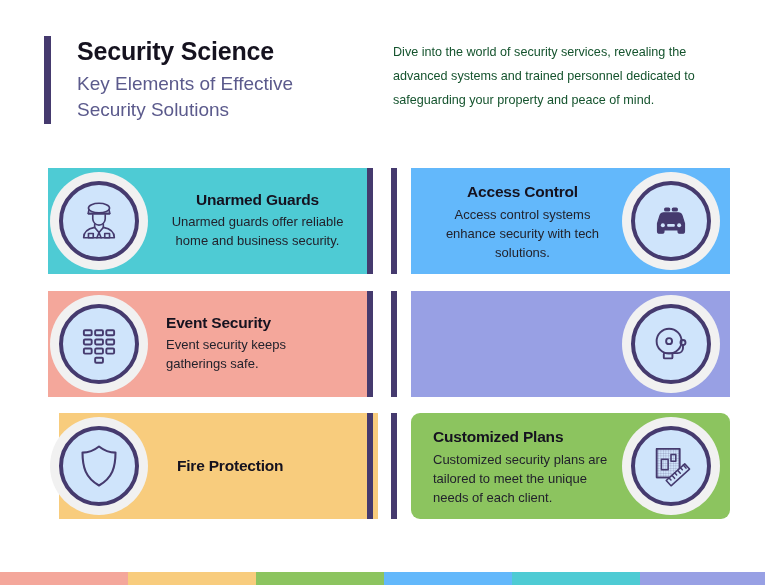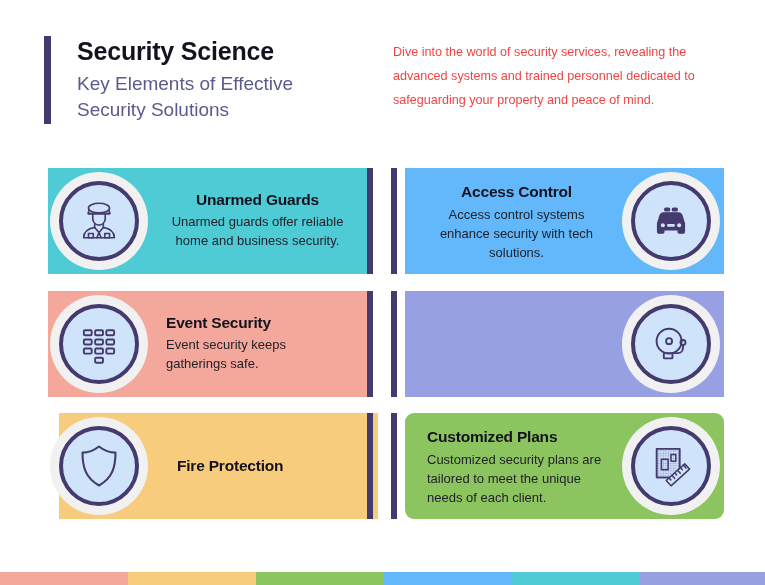--- a/index.html
+++ b/index.html
@@ -51,21 +51,21 @@
     color: #5b5a8c;
     line-height: 1.38;
     margin-top: 5px;
     max-width: 280px;
   }
   #intro-paragraph {
     position: absolute;
     left: 393px; top: 40px;
     width: 332px;
     font-size: 12.6px;
-    color: #ef4444;
+    color: #14532d;
     line-height: 1.92;
   }
 
   
   #cards-grid {
     position: absolute;
     left: 0; top: 150px;
     width: 765px;
     height: 390px;
   }
@@ -84,21 +84,21 @@
     position: absolute;
     top: 0;
     width: 319px;
     height: 106px;
     box-sizing: border-box;
     display: flex;
     align-items: center;
   }
   
   .card.left .card-body  { left: 0; padding: 0 18px 0 118px; }
-  .card.right .card-body { left: 14px; padding: 4px 118px 0 22px; }
+  .card.right .card-body { left: 20px; padding: 4px 118px 0 22px; }
 
   .accent-bar {
     position: absolute;
     top: 0;
     width: 6px;
     height: 106px;
     background: #453A6E;
   }
   .card.left  .accent-bar { left: 319px; }
   .card.right .accent-bar { left: 0px; }

